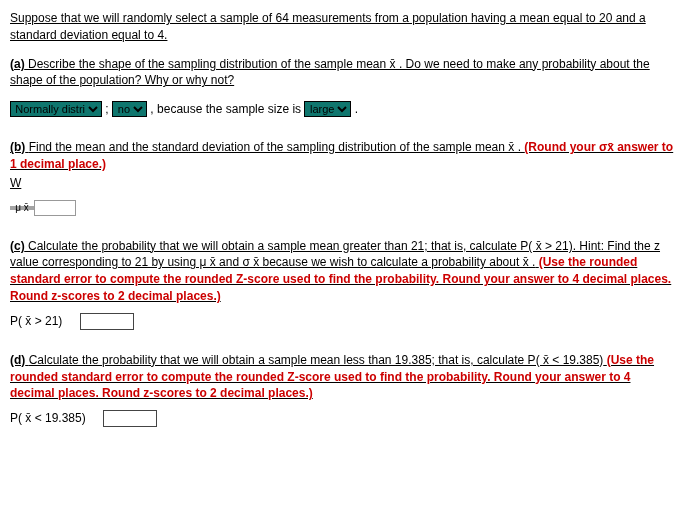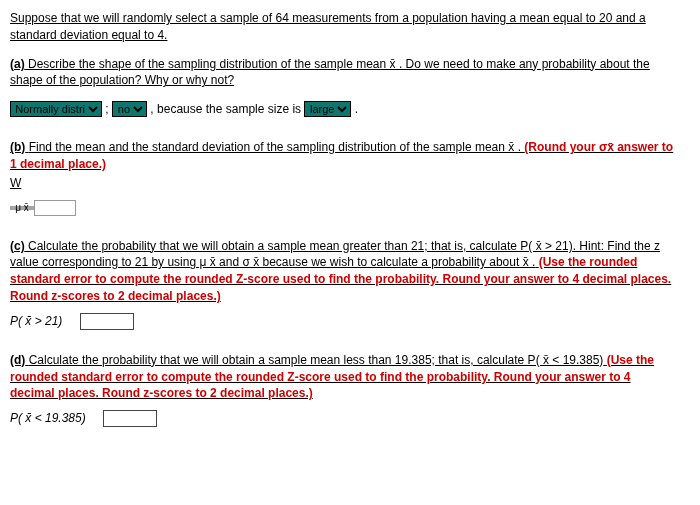--- a/index.html
+++ b/index.html
@@ -23,21 +23,20 @@
       color: #c00;
       font-weight: bold;
     }
     select {
       font-size: 11px;
       border: 1px solid #000;
       background: #0f766e;
       text-align: right;
     }
     .xbar {
-      font-style: italic;
     }
     .row {
       margin-bottom: 4px;
     }
     .mini-table {
       margin-bottom: 16px;
     }
     .mini-table .cell-label {
       display: inline-block;
       width: 24px;

